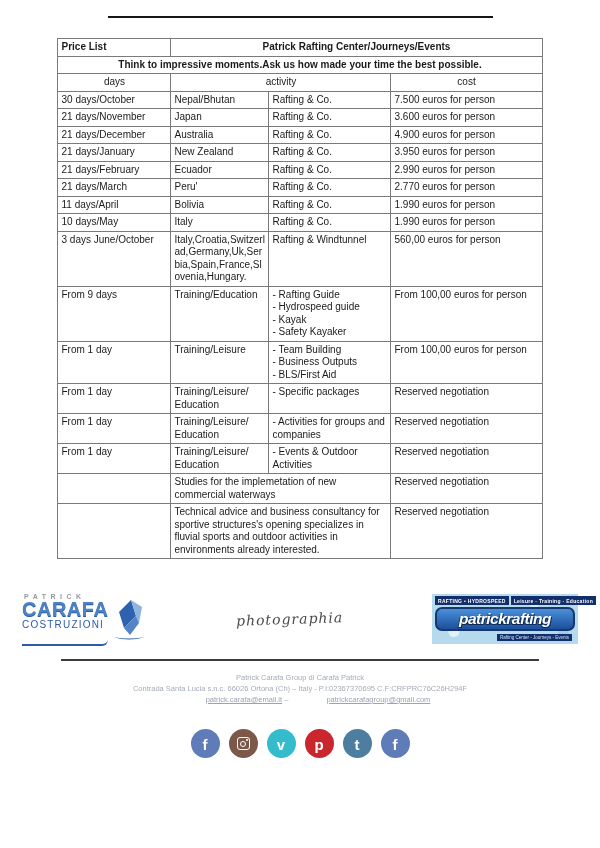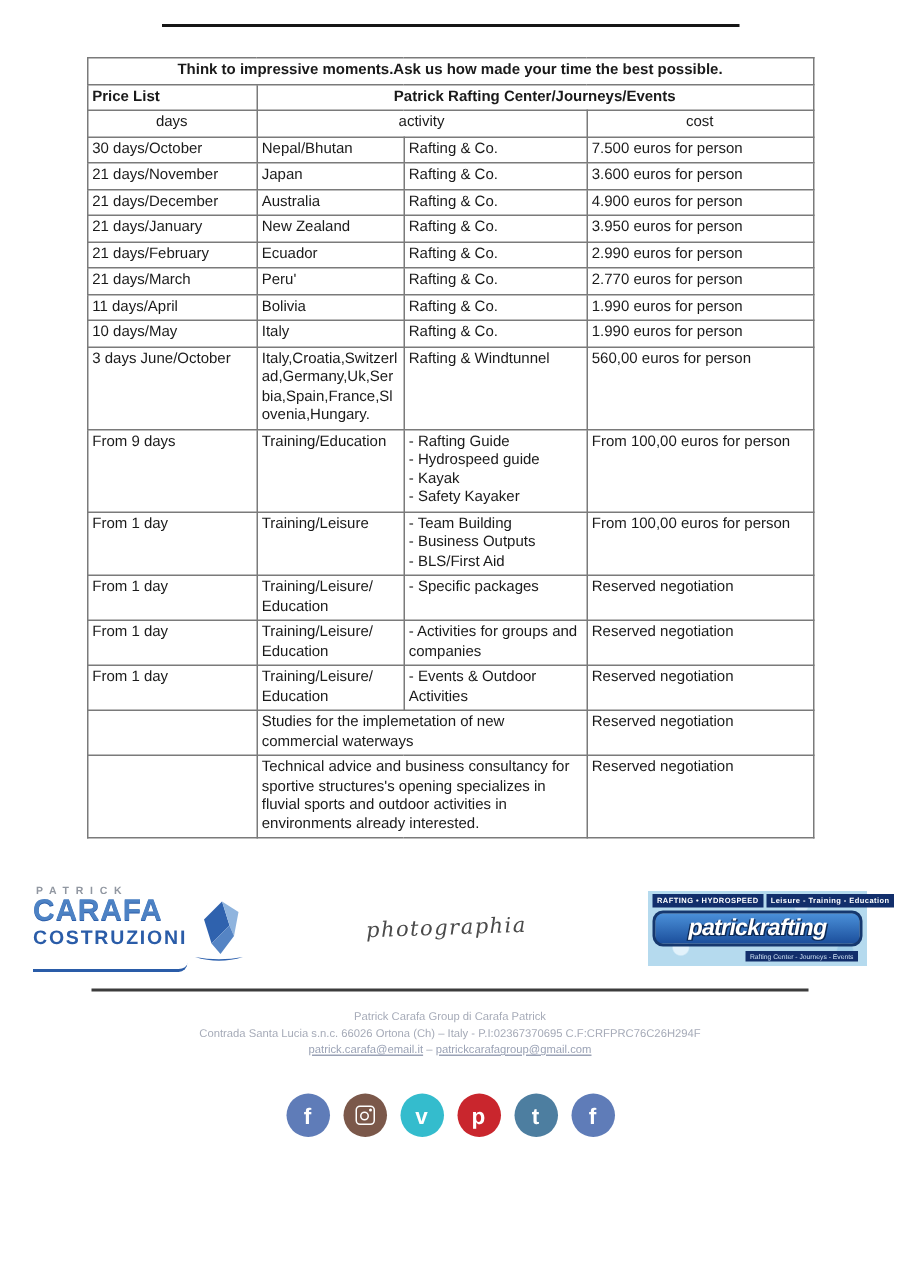--- a/index.html
+++ b/index.html
@@ -29,21 +29,21 @@
   .logos { margin:30px 22px 0 22px; height:60px; display:flex; align-items:center;
            justify-content:space-between; }
 
   
   .carafa { display:flex; align-items:flex-end; }
   .carafa-text { display:flex; flex-direction:column; border-bottom:2px solid #2a5ca8;
                  padding-bottom:14px; border-radius:0 0 6px 0; }
   .carafa-l1 { font-size:7px; letter-spacing:4.5px; color:#9197a1; font-weight:bold; margin-left:2px; }
   .carafa-l2 { font-size:20px; font-weight:bold; color:#4d82c4; line-height:19px; letter-spacing:0.5px;
                text-shadow:0 1px 0 #2a5ca8; }
-  .carafa-l3 { font-size:13px; font-weight:bold; color:#2a5ca8; letter-spacing:1.2px;text-align:center; }
+  .carafa-l3 { font-size:10px; font-weight:normal; color:#2a5ca8; letter-spacing:1.2px; }
   .carafa-gem { margin-left:3px; }
 
   
   .photographia { font-family:"DejaVu Serif", serif; font-style:italic; font-size:14px;
                   color:#4a4a4a; letter-spacing:1px; transform:rotate(-2deg); }
 
   
   .pr-logo { width:146px; height:50px; background:#b5daee;
              background-image:radial-gradient(circle at 15% 75%, #e2f2fb 5px, transparent 6px),
                               radial-gradient(circle at 70% 20%, #d4ebf8 4px, transparent 5px),
@@ -61,21 +61,21 @@
             font-size:4.5px; padding:1px 3px; white-space:nowrap; }
 
   
   .cc { font-size:17px; font-weight:bold; color:#0d0d0d; letter-spacing:-0.3px; white-space:nowrap; }
   .cc-dot { display:inline-block; width:9px; height:9px; background:#0d0d0d; border-radius:50%;
             margin-left:2px; }
 
   
   .footer-rule { width:478px; height:2px; background:#3c3c3c; margin:10px auto 0 auto; }
   .footer { margin-top:11px; text-align:center; font-size:7.5px; line-height:11px; color:#a6abb8; }
-  .footer a { color:#9aa2b5; text-decoration:underline; }
+  .footer a { color:#9aa2b5; text-decoration:underline;margin-left:36px; }
 
   
   .social { margin-top:24px; display:flex; justify-content:center; gap:9px; }
   .sicon { width:29px; height:29px; border-radius:50%; display:flex; align-items:center;
            justify-content:center; color:#fff; font-weight:bold; font-size:15px; cursor:pointer; }
   .s-facebook  { background:#5f7cb8; }
   .s-instagram { background:#7b584a; }
   .s-vimeo     { background:#34bccd; }
   .s-pinterest { background:#c9262d; }
   .s-tumblr    { background:#4d7ea0; }
@@ -95,25 +95,25 @@
 
   <table class="price">
     <colgroup>
         <col style="width:113px">
         <col style="width:98px">
         <col style="width:122px">
         <col style="width:151px">
       </colgroup>
     <tbody>
         <tr class="hrow">
-      <td colspan="4" class="bold center">Think to impressive moments.Ask us how made your time the best possible.</td>
-    </tr>
-    <tr class="hrow">
       <td class="bold">Price List</td>
       <td colspan="3" class="bold center">Patrick Rafting Center/Journeys/Events</td>
+    </tr>
+    <tr class="hrow">
+      <td colspan="4" class="bold center">Think to impressive moments.Ask us how made your time the best possible.</td>
     </tr>
     <tr class="hrow">
       <td class="center">days</td>
       <td colspan="2" class="center">activity</td>
       <td class="center">cost</td>
     </tr>
 
     <tr class="srow">
       <td>30 days/October</td>
       <td>Nepal/Bhutan</td>

